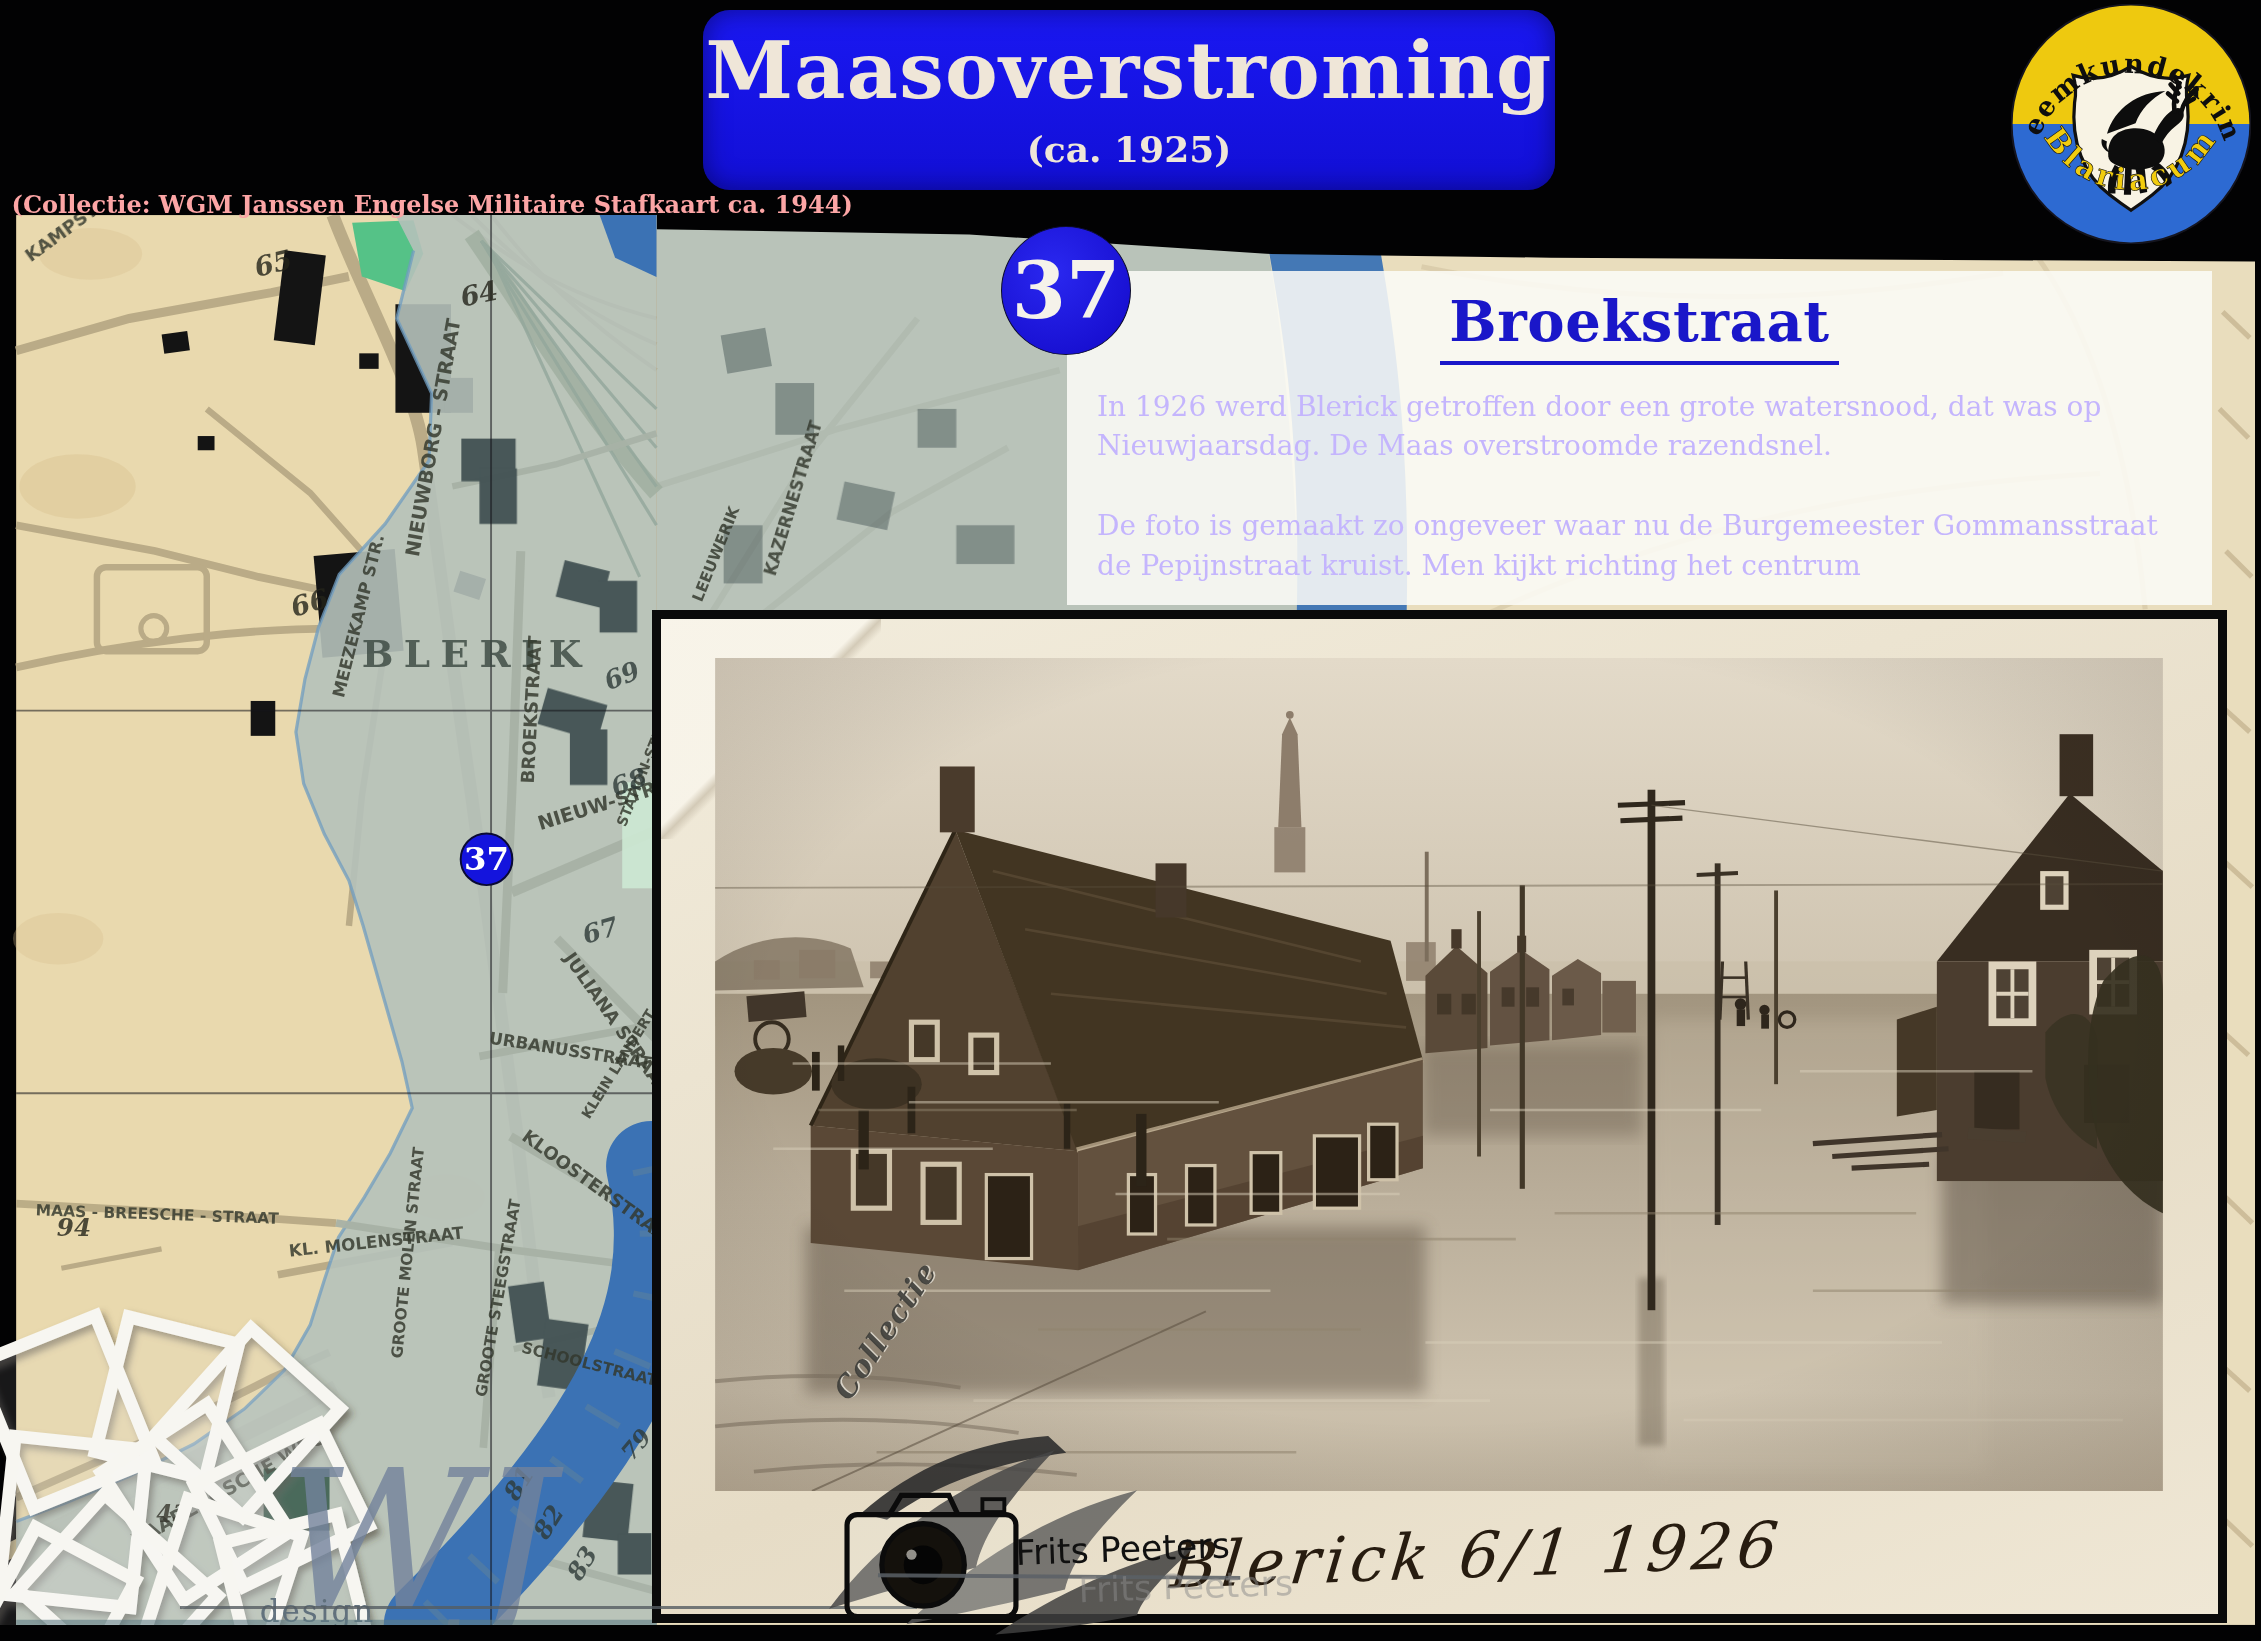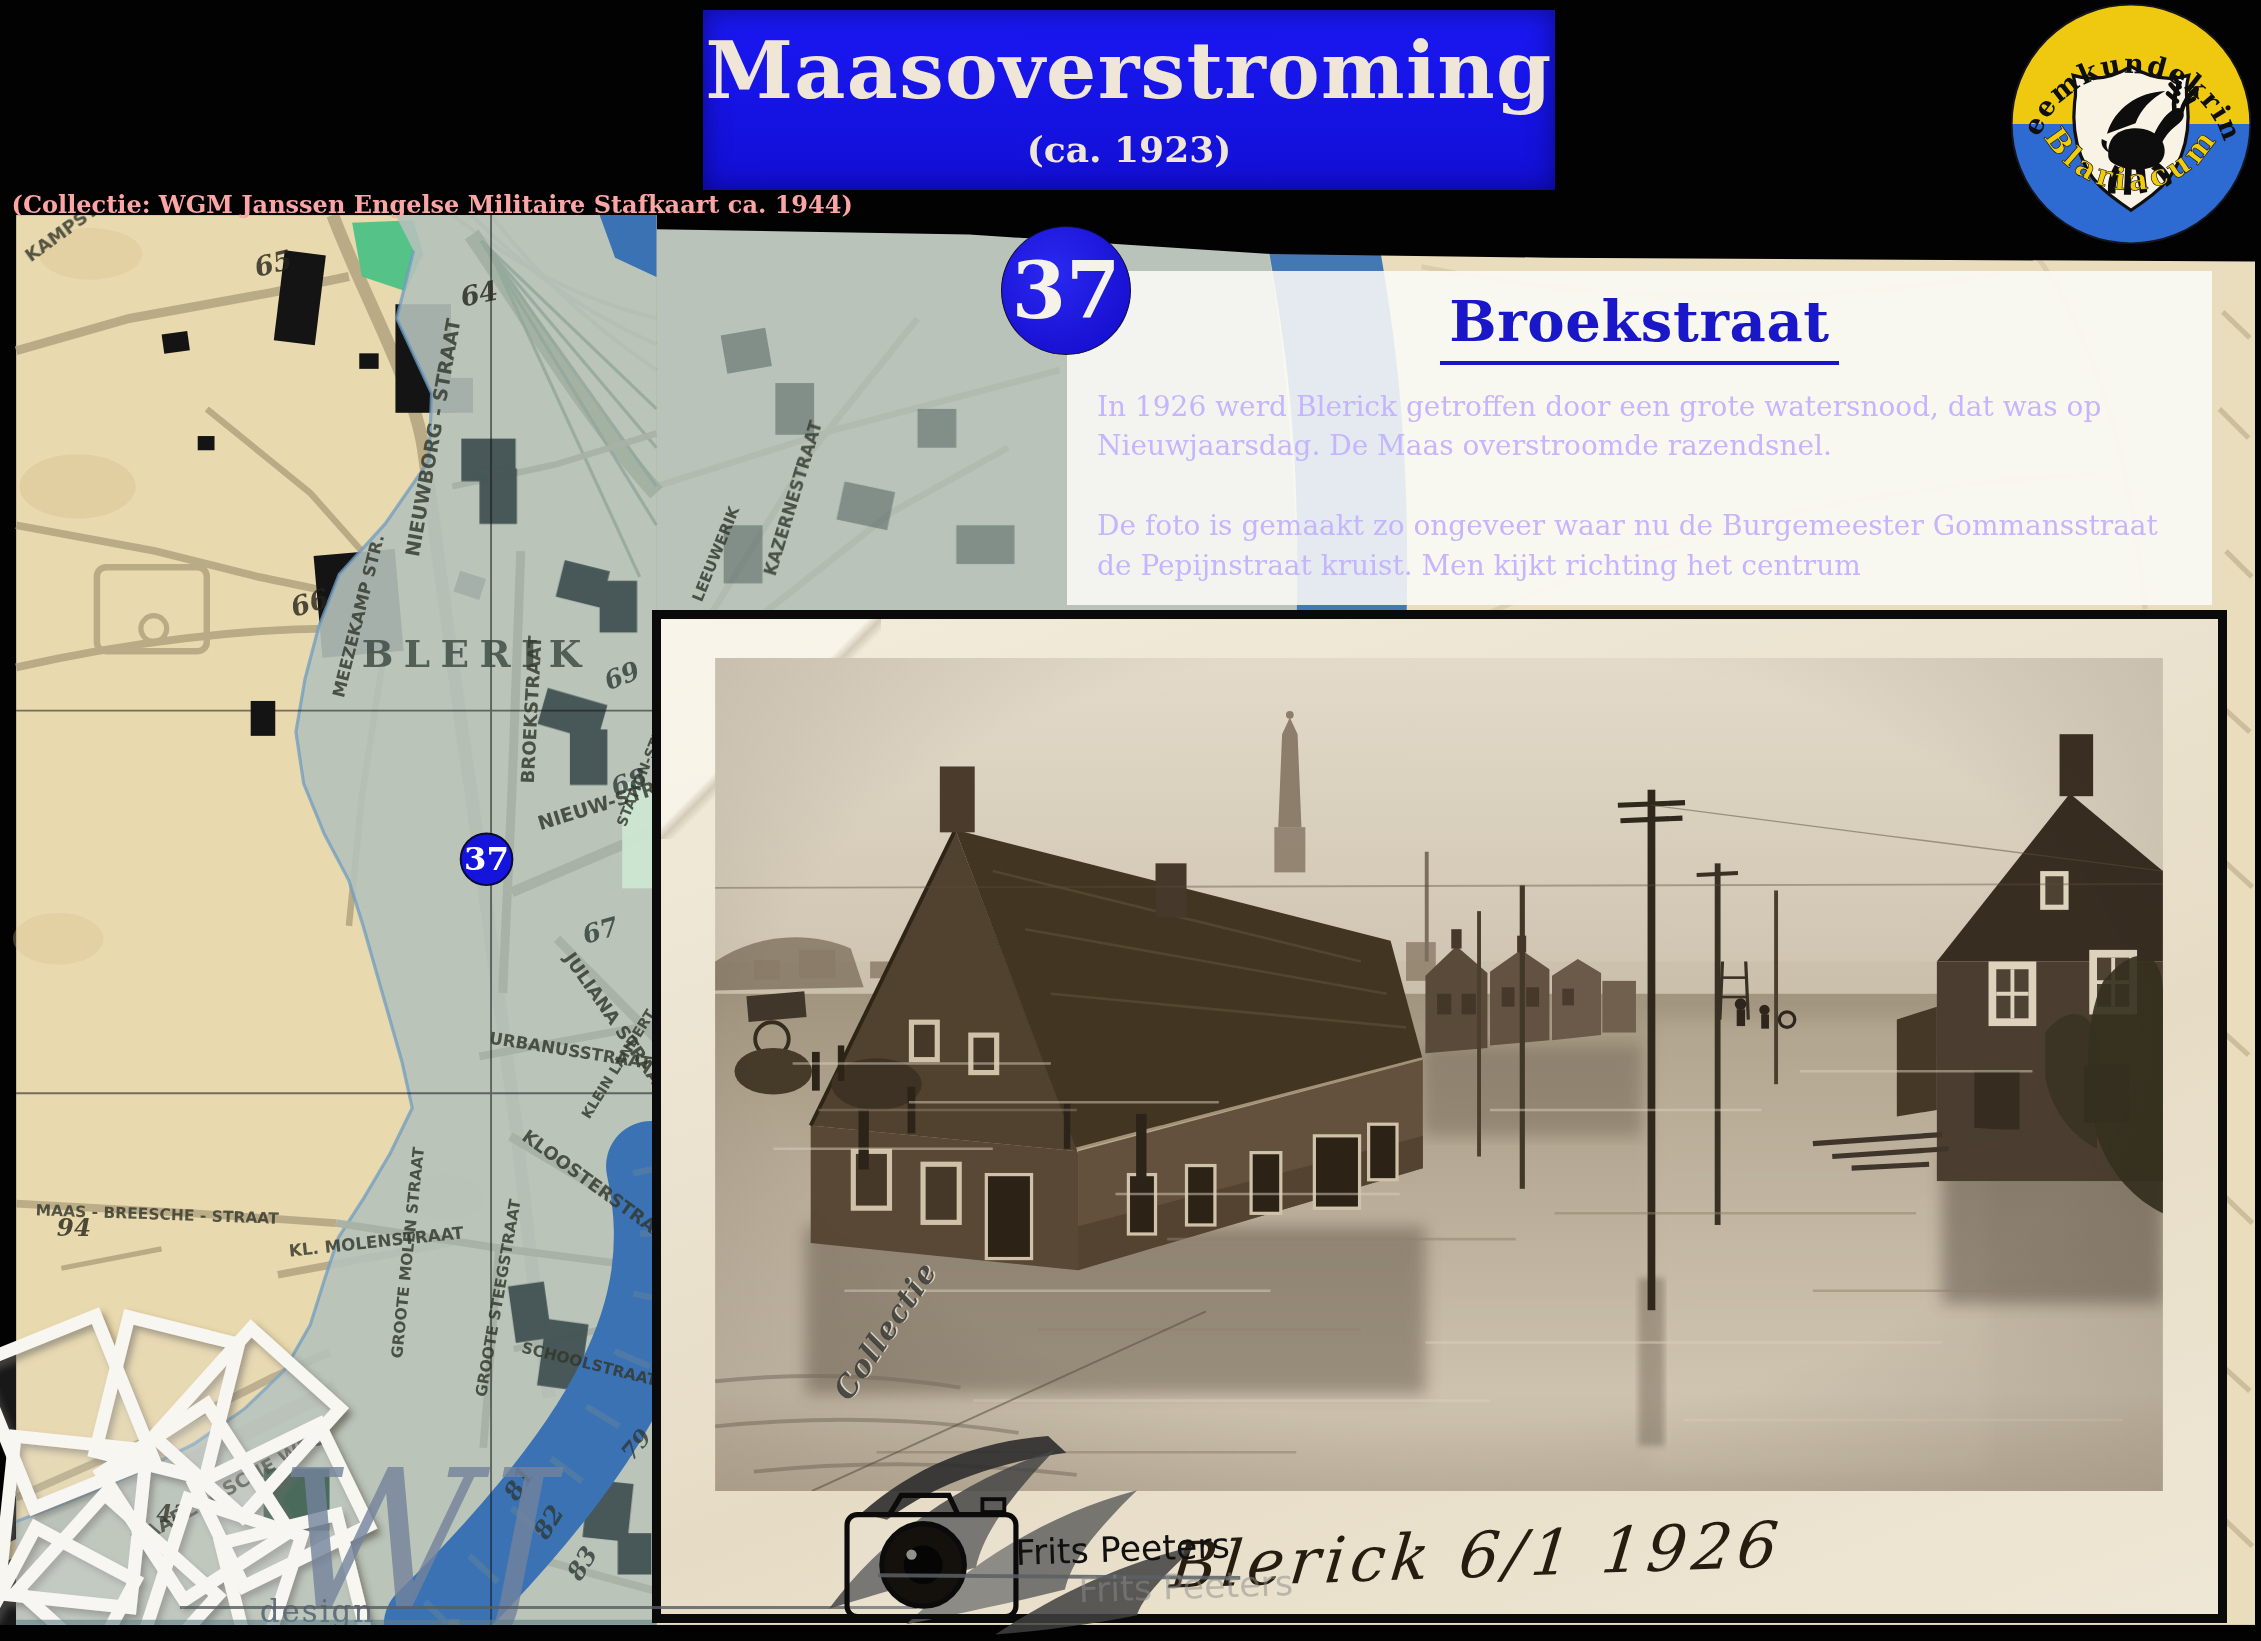--- a/index.html
+++ b/index.html
@@ -2,21 +2,21 @@
 <html style="font-size:10.3px"><head>
 <meta charset="utf-8">
 <style>
   html,body{margin:0;padding:0;background:#000;}
   .page{position:relative;width:2261px;height:1641px;background:#020203;overflow:hidden;
         font-family:"DejaVu Serif", serif;}
 
   
   .title-banner{position:absolute;left:703px;top:10.3px;width:852px;height:180px;z-index:10;
     background:linear-gradient(#1a18f2,#120fd6);box-shadow:inset 0 0 26px rgba(0,0,40,.5);
-    text-align:center;}
+    text-align:center;border-radius:27px;}
   .title-banner .t1{margin-top:14.2px;font-size:79px;font-weight:bold;color:#efe6d8;letter-spacing:1.3px;}
   .title-banner .t2{margin-top:10.3px;font-size:36px;font-weight:bold;color:#efe6d8;}
   .credit{position:absolute;left:11.6px;top:190px;z-index:10;font-size:24px;font-weight:bold;color:#fca5a5;white-space:nowrap;}
 
   .logo{position:absolute;left:2011px;top:3.9px;width:240px;height:240px;z-index:20;}
 
   
   .backdrop{position:absolute;left:0;top:215px;z-index:1;}
   .mlabel{font-family:"DejaVu Sans",sans-serif;font-weight:bold;fill:#33382c;opacity:.82;}
   .mnum{font-family:"DejaVu Serif",serif;font-style:italic;font-weight:bold;fill:#23231a;opacity:.8;}
@@ -280,21 +280,21 @@
       </g>
 
       <text class="wj" x="430" y="2156">WJ</text>
       <text class="wjd" x="402" y="2178">design</text>
       <rect x="25" y="2174" width="991" height="8" fill="#5f7d85" opacity="0.6"></rect>
     </g>
   </svg>
 
   <div class="title-banner">
     <div class="t1">Maasoverstroming</div>
-    <div class="t2">(ca. 1923)</div>
+    <div class="t2">(ca. 1925)</div>
   </div>
   <div class="credit">(Collectie: WGM Janssen Engelse Militaire Stafkaart ca. 1944)</div>
 
   <svg class="logo" viewBox="0 0 370 370">
     <defs>
       <path id="arcTop" d="M 40 218 A 150 150 0 0 1 330 218" fill="none"></path>
       <path id="arcBot" d="M 52 206 A 150 150 0 0 0 318 206" fill="none"></path>
       <clipPath id="logoClip">
           <circle cx="185" cy="185" r="184"></circle>
         </clipPath>

